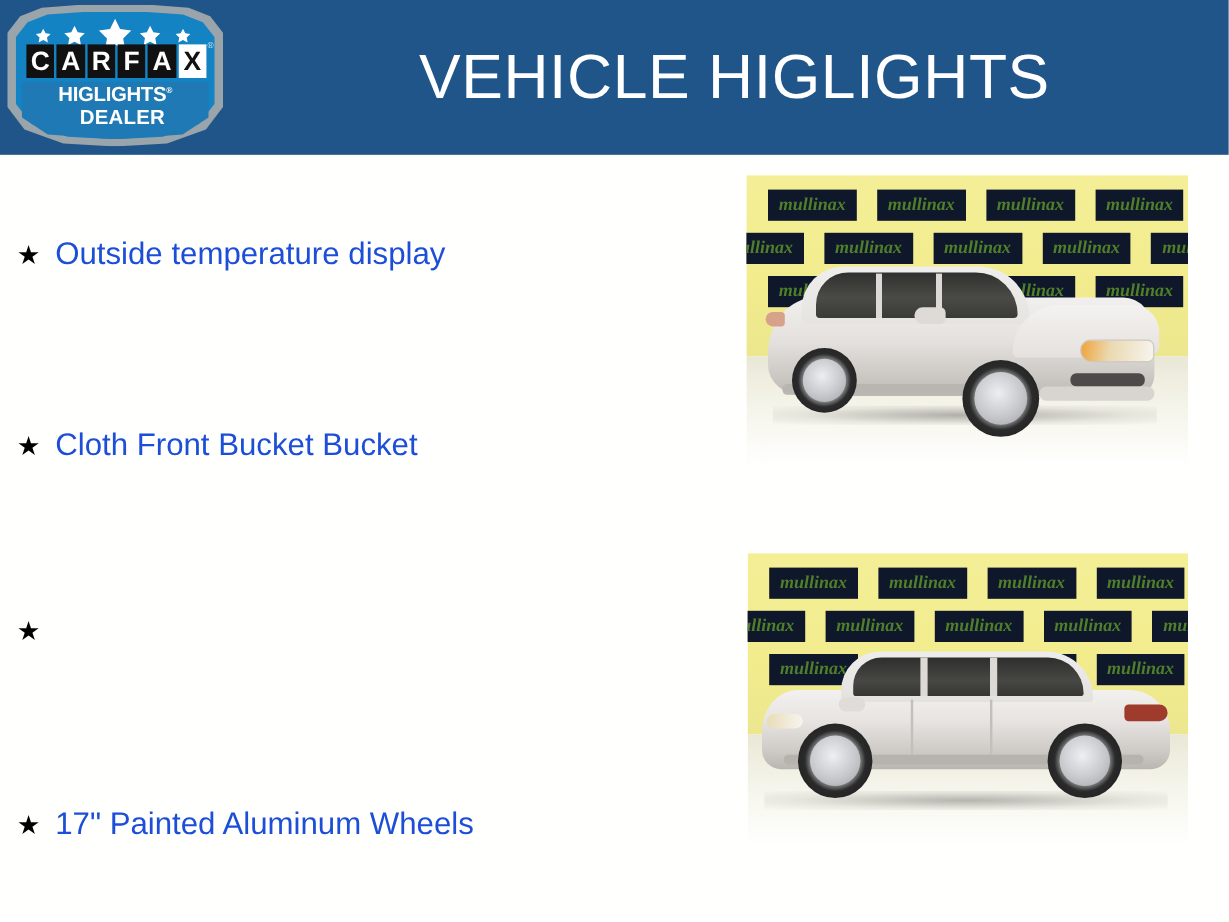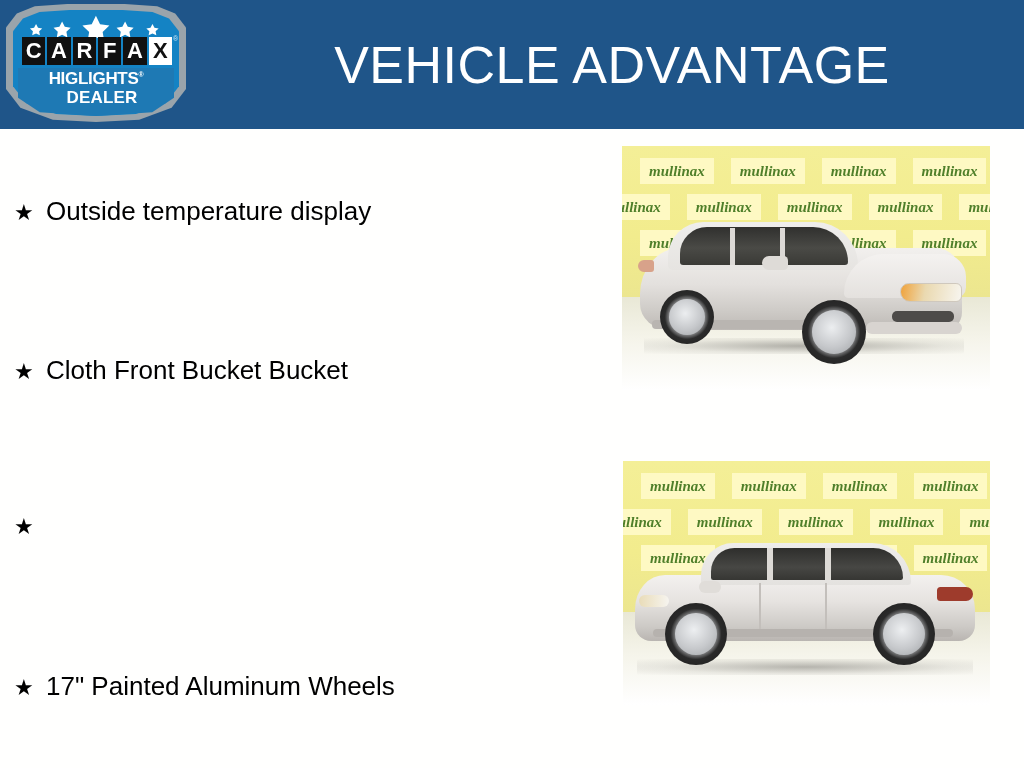--- a/index.html
+++ b/index.html
@@ -169,21 +169,21 @@
   .bullet-star {
     font-size: 22px;
     color: #000000;
     line-height: 1;
     width: 32px;
     flex: 0 0 32px;
     font-family: "DejaVu Sans", sans-serif;
   }
   .bullet-text {
     font-size: 26px;
-    color: #000000;
+    color: #1d4ed8;
     font-family: "Liberation Sans", sans-serif;
     line-height: 1.1;
   }
   .bi0 { top: 68px; }
   .bi1 { top: 227px; }
   .bi2 { top: 387px; }
   .bi3 { top: 543px; }
 
   
   .photo {
@@ -220,21 +220,21 @@
     height: 38%;
     background: linear-gradient(180deg, #e9e8d6 0%, #f5f4ea 45%, #ffffff 100%);
   }
   .tile-row {
     position: absolute;
     display: flex;
     gap: 17px;
     height: 26px;
   }
   .tile {
-    background: #fef9c3;
+    background: #0f172a;
     color: #4f7f2a;
     font-size: 15px;
     font-style: italic;
     font-weight: bold;
     font-family: "Liberation Serif", serif;
     display: flex;
     align-items: center;
     justify-content: center;
     padding: 0 9px;
     white-space: nowrap;
@@ -372,21 +372,21 @@
   .carside .shadow {
     position: absolute; left: 8px; top: 122px; width: 336px; height: 16px;
     background: radial-gradient(ellipse at 50% 50%, rgba(90,88,82,0.42) 0%, rgba(120,118,110,0.12) 62%, rgba(255,255,255,0) 100%);
   }
 </style>
 </head>
 <body>
 
 <div class="header-band"></div>
 
-<div class="header-title">VEHICLE ADVANTAGE</div>
+<div class="header-title">VEHICLE HIGLIGHTS</div>
 
 <div class="logo-badge">
   <div class="logo-outer"></div>
   <div class="logo-inner"></div>
 
   <div class="logo-stars">
     <svg width="156" height="26" viewBox="0 0 156 26" aria-hidden="true">
       <polygon points="18,16 20.4,20.6 25.5,21.3 21.8,24.8 22.7,29.8 18,27.4 13.3,29.8 14.2,24.8 10.5,21.3 15.6,20.6" fill="#ffffff" transform="translate(0,-8) scale(0.82) translate(4,6)"></polygon>
       <polygon points="46,12 49,18 55.5,19 50.8,23.5 51.9,30 46,26.9 40.1,30 41.2,23.5 36.5,19 43,18" fill="#ffffff" transform="translate(0,-7) scale(0.9) translate(3,4)"></polygon>
       <polygon points="78,4 82.4,12.9 92.2,14.3 85.1,21.2 86.8,31 78,26.4 69.2,31 70.9,21.2 63.8,14.3 73.6,12.9" fill="#ffffff" transform="translate(0,-4) scale(0.95) translate(4,2)"></polygon>

